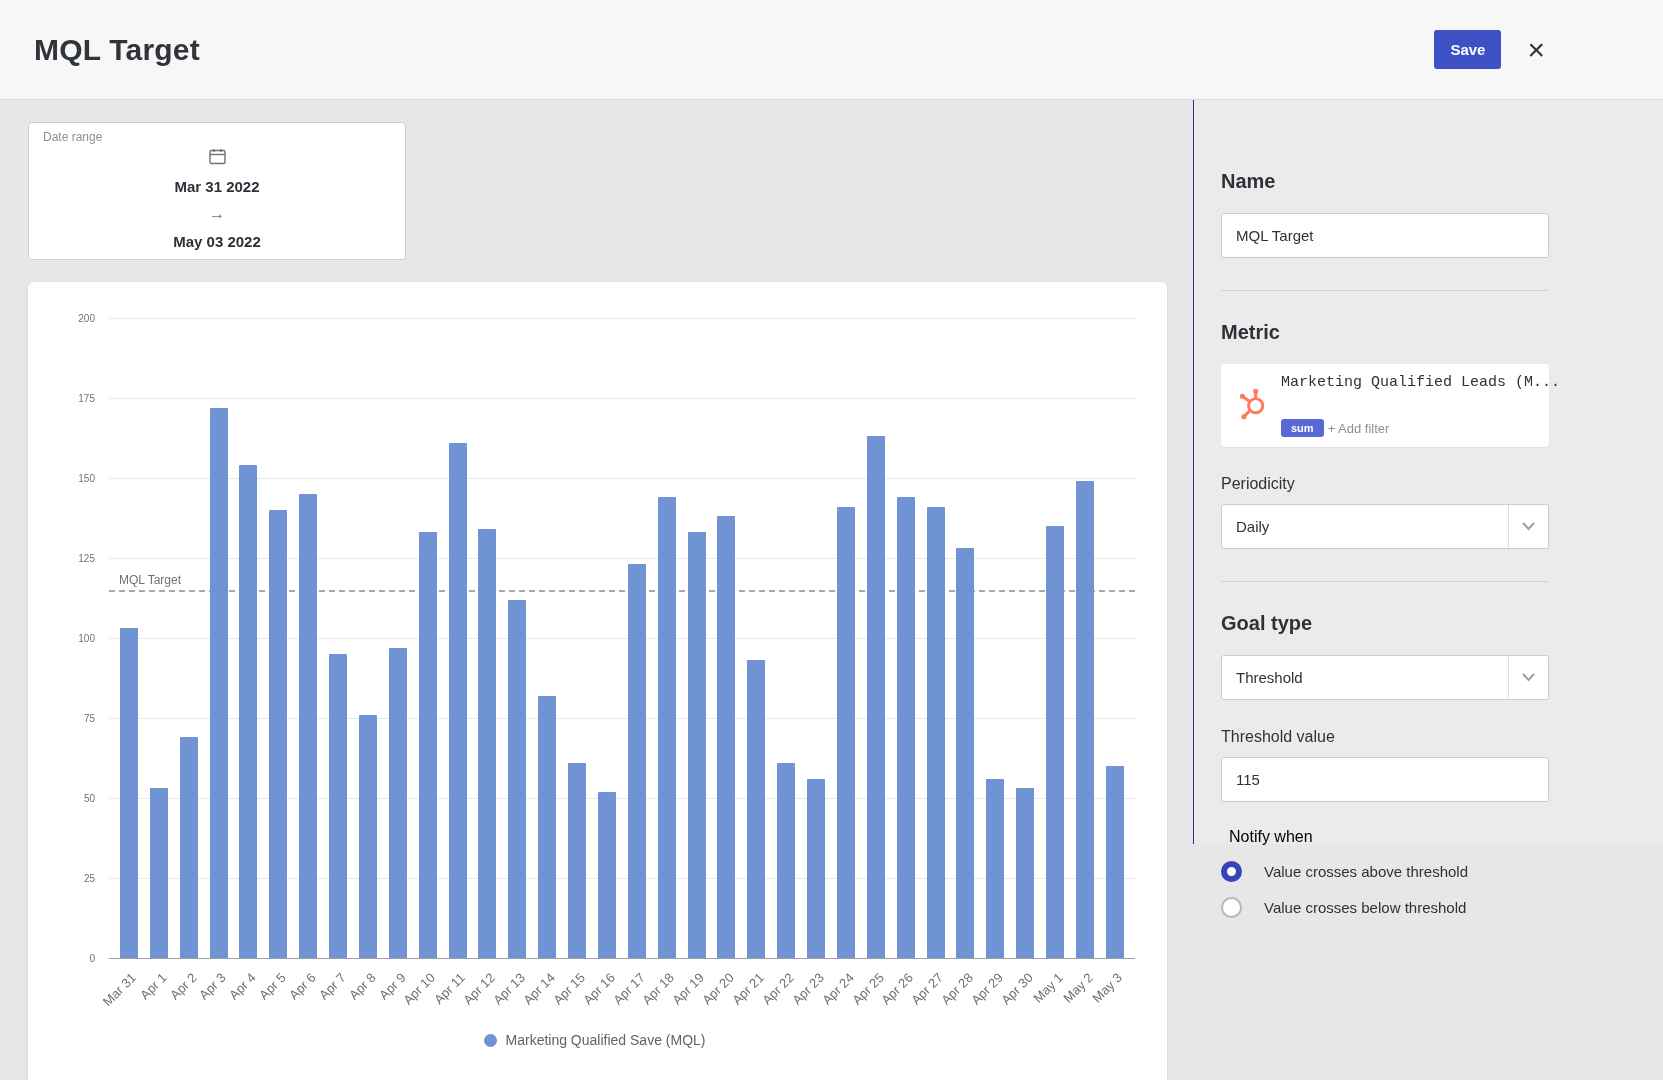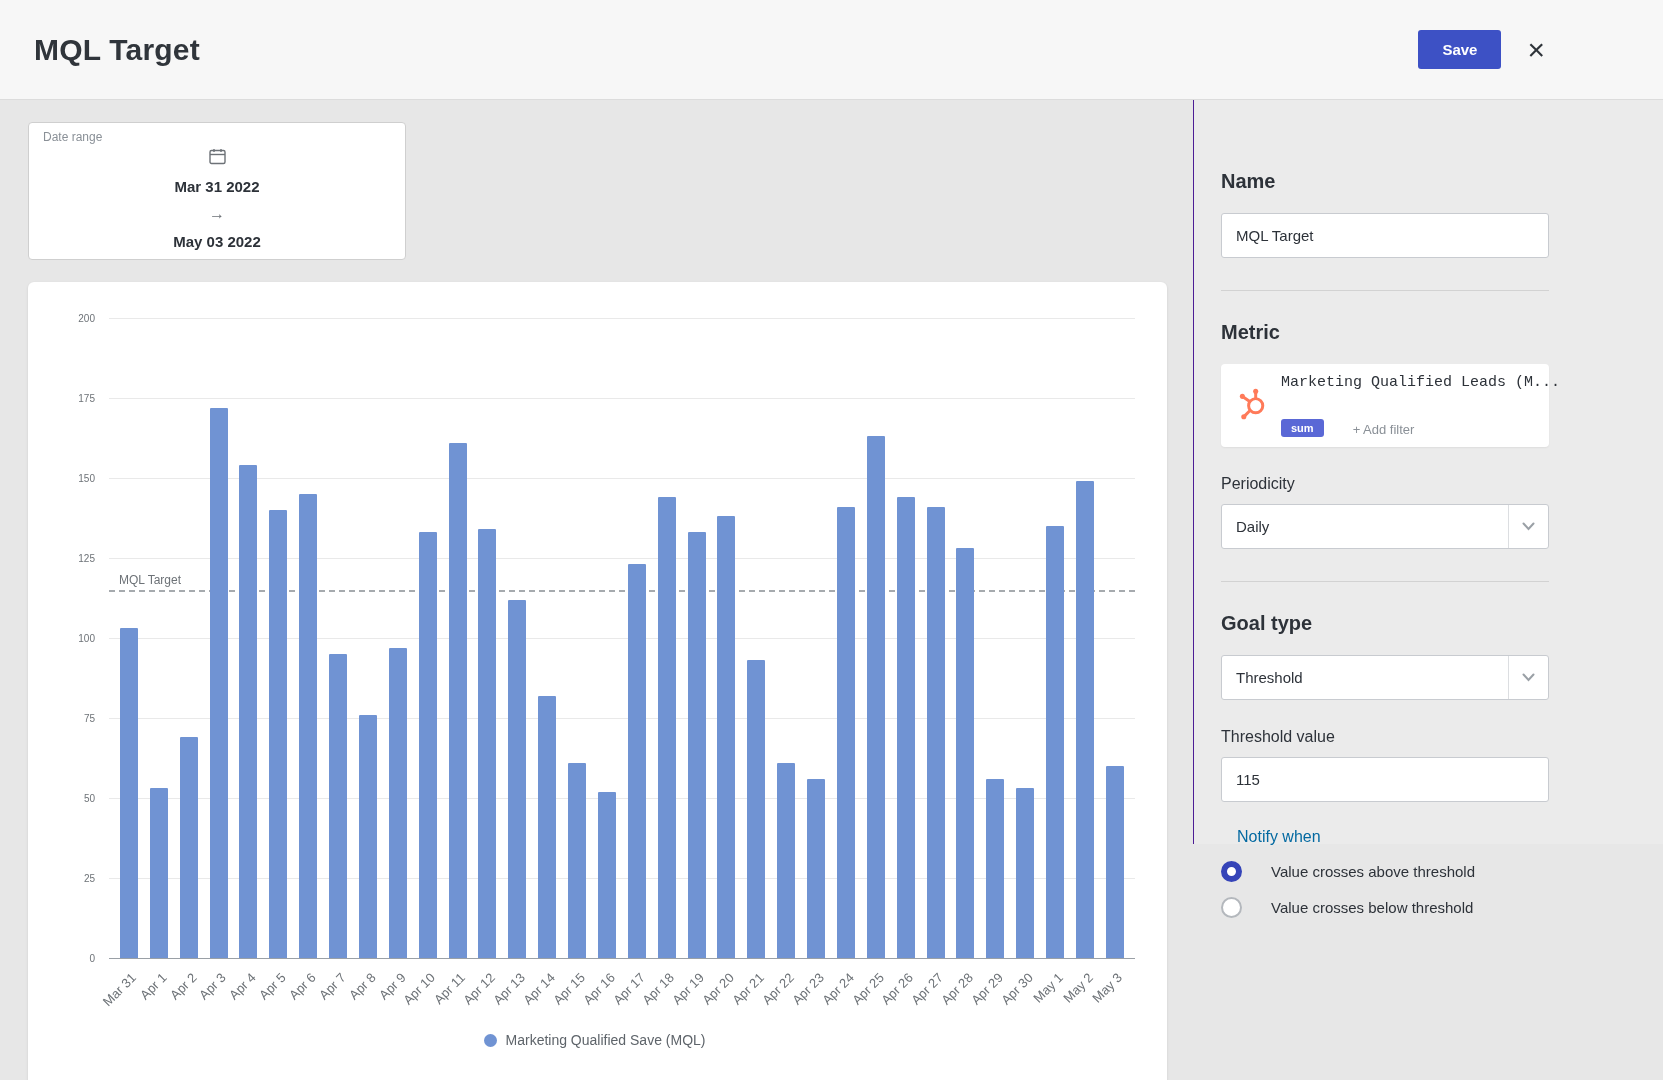--- a/index.html
+++ b/index.html
@@ -5,21 +5,21 @@
   * { margin:0; padding:0; box-sizing:border-box; }
   html,body { width:1663px; height:1080px; overflow:hidden; }
   body { font-family:"Liberation Sans", sans-serif; background:#e7e7e7; color:#2d3239; }
 
   
   .header { height:100px; background:#f7f7f7; border-bottom:1px solid #dcdcdc;
             display:flex; align-items:center; justify-content:space-between; padding:0 118px 0 34px; }
   .header h1 { font-size:30px; font-weight:700; color:#30353b; letter-spacing:.2px; }
   .header-actions { display:flex; align-items:center; gap:26px; }
   .save-btn { background:#3d51c5; color:#fff; font-size:15px; font-weight:700; border:none;
-              border-radius:3px; padding:11px 24px; cursor:pointer; font-family:inherit; }
+              border-radius:3px; padding:11px 16px; cursor:pointer; font-family:inherit; }
   .close-btn { font-size:30px; color:#2f343a; background:none; border:none; cursor:pointer;
                line-height:1; font-weight:400; }
 
   
   .content { display:flex; height:744px; }
   .main { flex:1; padding:22px 26px 24px 28px; }
   .sidebar { width:470px; background:#ebebeb; border-left:1px solid #4c1d95;
              padding:70px 116px 0 27px; }
 
   
@@ -51,32 +51,32 @@
   .legend-dot { width:13px; height:13px; border-radius:50%; }
 
   
   .sb-heading { font-size:20px; color:#2d3239; font-weight:700; margin-bottom:20px; }
   .text-input { width:328px; height:45px; background:#fff; border:1px solid #c8cbd0; border-radius:3px;
                 font-size:15px; color:#2d3239; padding:0 14px; font-family:inherit; }
   .sb-divider { border:none; border-top:1px solid #d2d2d2; margin:32px 0 30px; width:328px; }
   .metric-card { width:328px; background:#fff; border-radius:4px; box-shadow:0 1px 2px rgba(0,0,0,.06);
                  padding:10px 14px; display:flex; gap:12px; align-items:center; margin-bottom:28px; cursor:pointer; }
   .metric-name { font-size:15px; color:#2d3239; margin-bottom:6px; white-space:nowrap;font-family:Liberation Mono, monospace; }
-  .metric-meta { display:flex; align-items:flex-end; gap:29px;margin-top:28px; }
+  .metric-meta { display:flex; align-items:center; gap:4px;margin-top:28px; }
   .sum-badge { background:#5a68d6; color:#fff; font-size:11px; font-weight:700; padding:3px 10px; border-radius:3px; }
   .add-filter { font-size:13px; color:#8a9097; cursor:pointer; }
   .field-label { font-size:16px; color:#2d3239; margin-bottom:11px; }
   .select { width:328px; height:45px; background:#fff; border:1px solid #c8cbd0; border-radius:3px;
             display:flex; align-items:center; justify-content:space-between; padding-left:14px;
             font-size:15px; color:#2d3239; cursor:pointer; }
   .select-chevron-wrap { display:flex; align-items:center; align-self:stretch; border-left:1px solid #dcdee1;
                          padding:0 13px; }
   .gap-28 { height:28px; }
-  .notify-label { font-size:16px; color:#0369a1; margin:26px 16px 15px; }
-  .radio-row { display:flex; align-items:center; gap:29px; margin-bottom:15px; cursor:pointer; }
+  .notify-label { font-size:16px; color:#000000; margin:26px 8px 15px; }
+  .radio-row { display:flex; align-items:center; gap:22px; margin-bottom:15px; cursor:pointer; }
   .radio { width:21px; height:21px; border-radius:50%; border:2px solid #b4b8bd; background:#fff; flex:0 0 auto; }
   .radio.checked { border:6px solid #3544b8; }
   .radio-label { font-size:15px; color:#2d3239; }
 </style>
 </head>
 <body>
 
 <div class="header">
   <h1>MQL Target</h1>
   <div class="header-actions">

